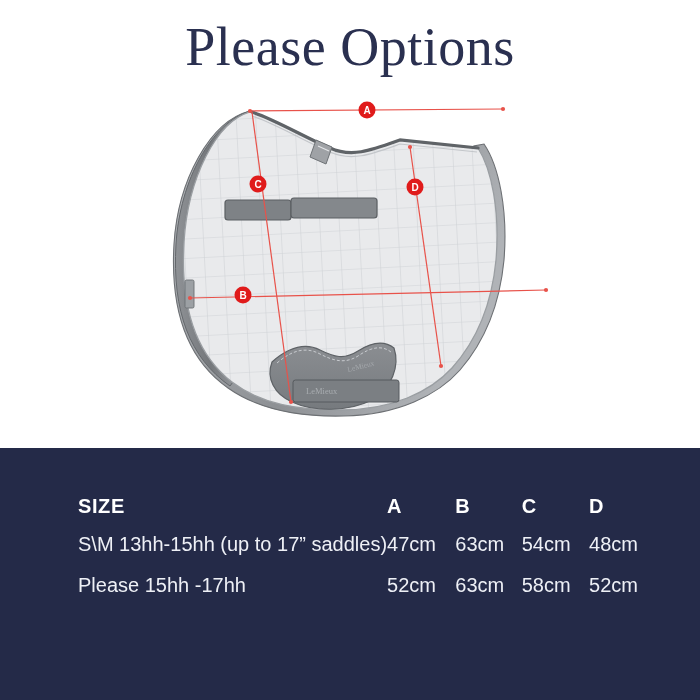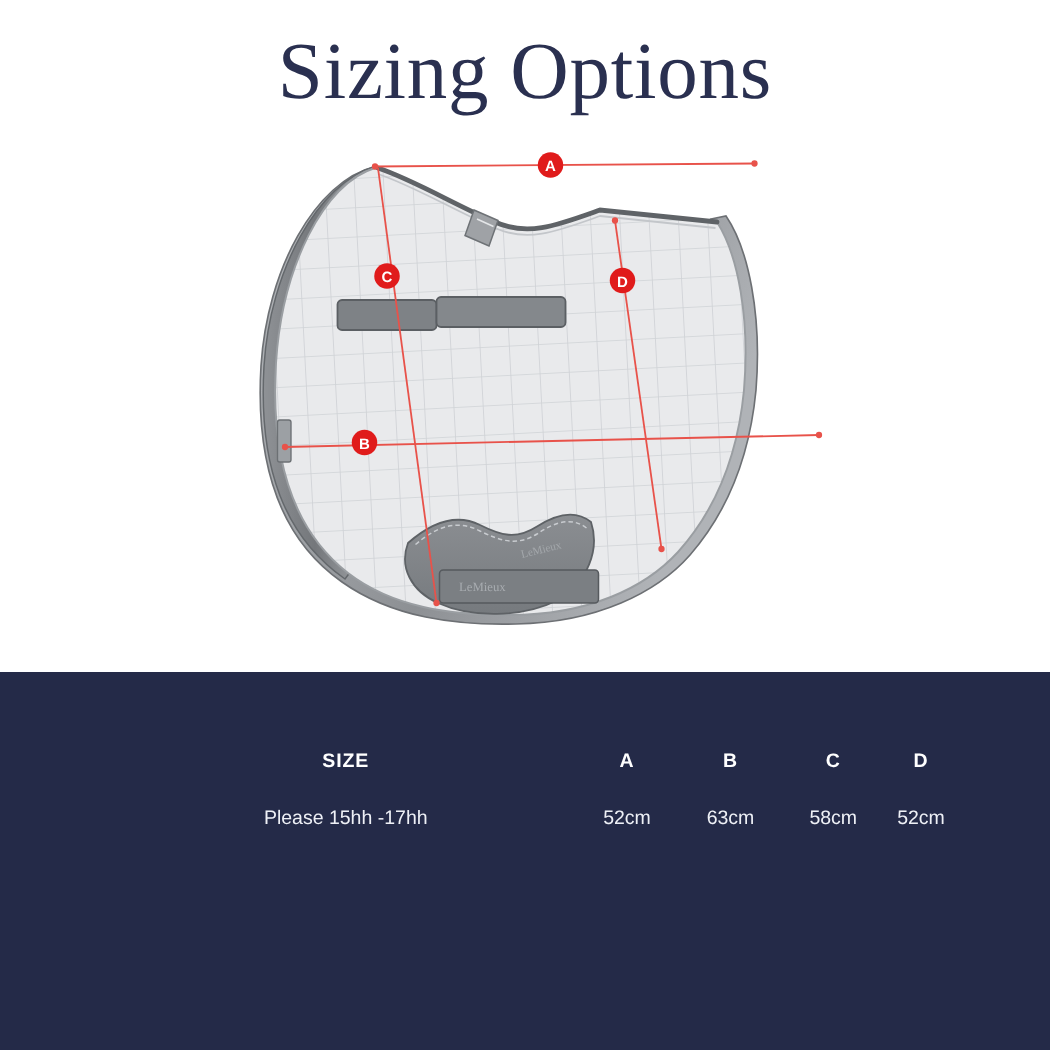--- a/index.html
+++ b/index.html
@@ -38,22 +38,22 @@
     position:absolute; left:0; top:448px; width:700px; height:252px;
     background:#242a48;
   }
 
   #size-table {
     position:absolute; left:78px; top:40px; width:560px;
     border-collapse:collapse;
   }
   #size-table th, #size-table td {
     color:#ffffff;
-    font-size:13px;
-    text-align:center;
+    font-size:20px;
+    text-align:left;
     padding:0;
     vertical-align:middle;
     white-space:nowrap;
   }
   #size-table thead th {
     font-weight:bold;
     letter-spacing:0.6px;
     height:36px;
   }
   #size-table tbody td {
@@ -75,21 +75,21 @@
     color:#b9bfd2;
     font-size:13.5px;
     letter-spacing:0.2px;
   }
 </style>
 </head>
 <body>
 
 <div id="hero">
 
-  <h1 id="page-title">Sizing Options</h1>
+  <h1 id="page-title">Please Options</h1>
 
   <div id="diagram">
     <svg viewBox="0 0 700 340" xmlns="http://www.w3.org/2000/svg">
       <defs>
         <pattern id="quilt" width="19.5" height="19.5" patternUnits="userSpaceOnUse" patternTransform="rotate(-3)">
           <rect width="19.5" height="19.5" fill="#e9eaec"></rect>
           <path d="M0 0 H19.5 M0 0 V19.5" stroke="#cfd2d6" stroke-width="1.1" fill="none"></path>
         </pattern>
         <linearGradient id="bindGrad" x1="0" y1="0" x2="1" y2="0">
           <stop offset="0%" stop-color="#8f9296"></stop>
@@ -251,20 +251,27 @@
       <tr>
         <th class="col-size">SIZE</th>
         <th class="col-meas m1">A</th>
         <th class="col-meas m2">B</th>
         <th class="col-meas m3">C</th>
         <th class="col-meas m4">D</th>
       </tr>
     </thead>
     <tbody>
       <tr>
+        <td class="col-size">S\M 13hh-15hh (up to 17” saddles)</td>
+        <td class="col-meas m1">47cm</td>
+        <td class="col-meas m2">63cm</td>
+        <td class="col-meas m3">54cm</td>
+        <td class="col-meas m4">48cm</td>
+      </tr>
+      <tr>
         <td class="col-size">Please 15hh -17hh</td>
         <td class="col-meas m1">52cm</td>
         <td class="col-meas m2">63cm</td>
         <td class="col-meas m3">58cm</td>
         <td class="col-meas m4">52cm</td>
       </tr>
     </tbody>
   </table>
 
 </div>

